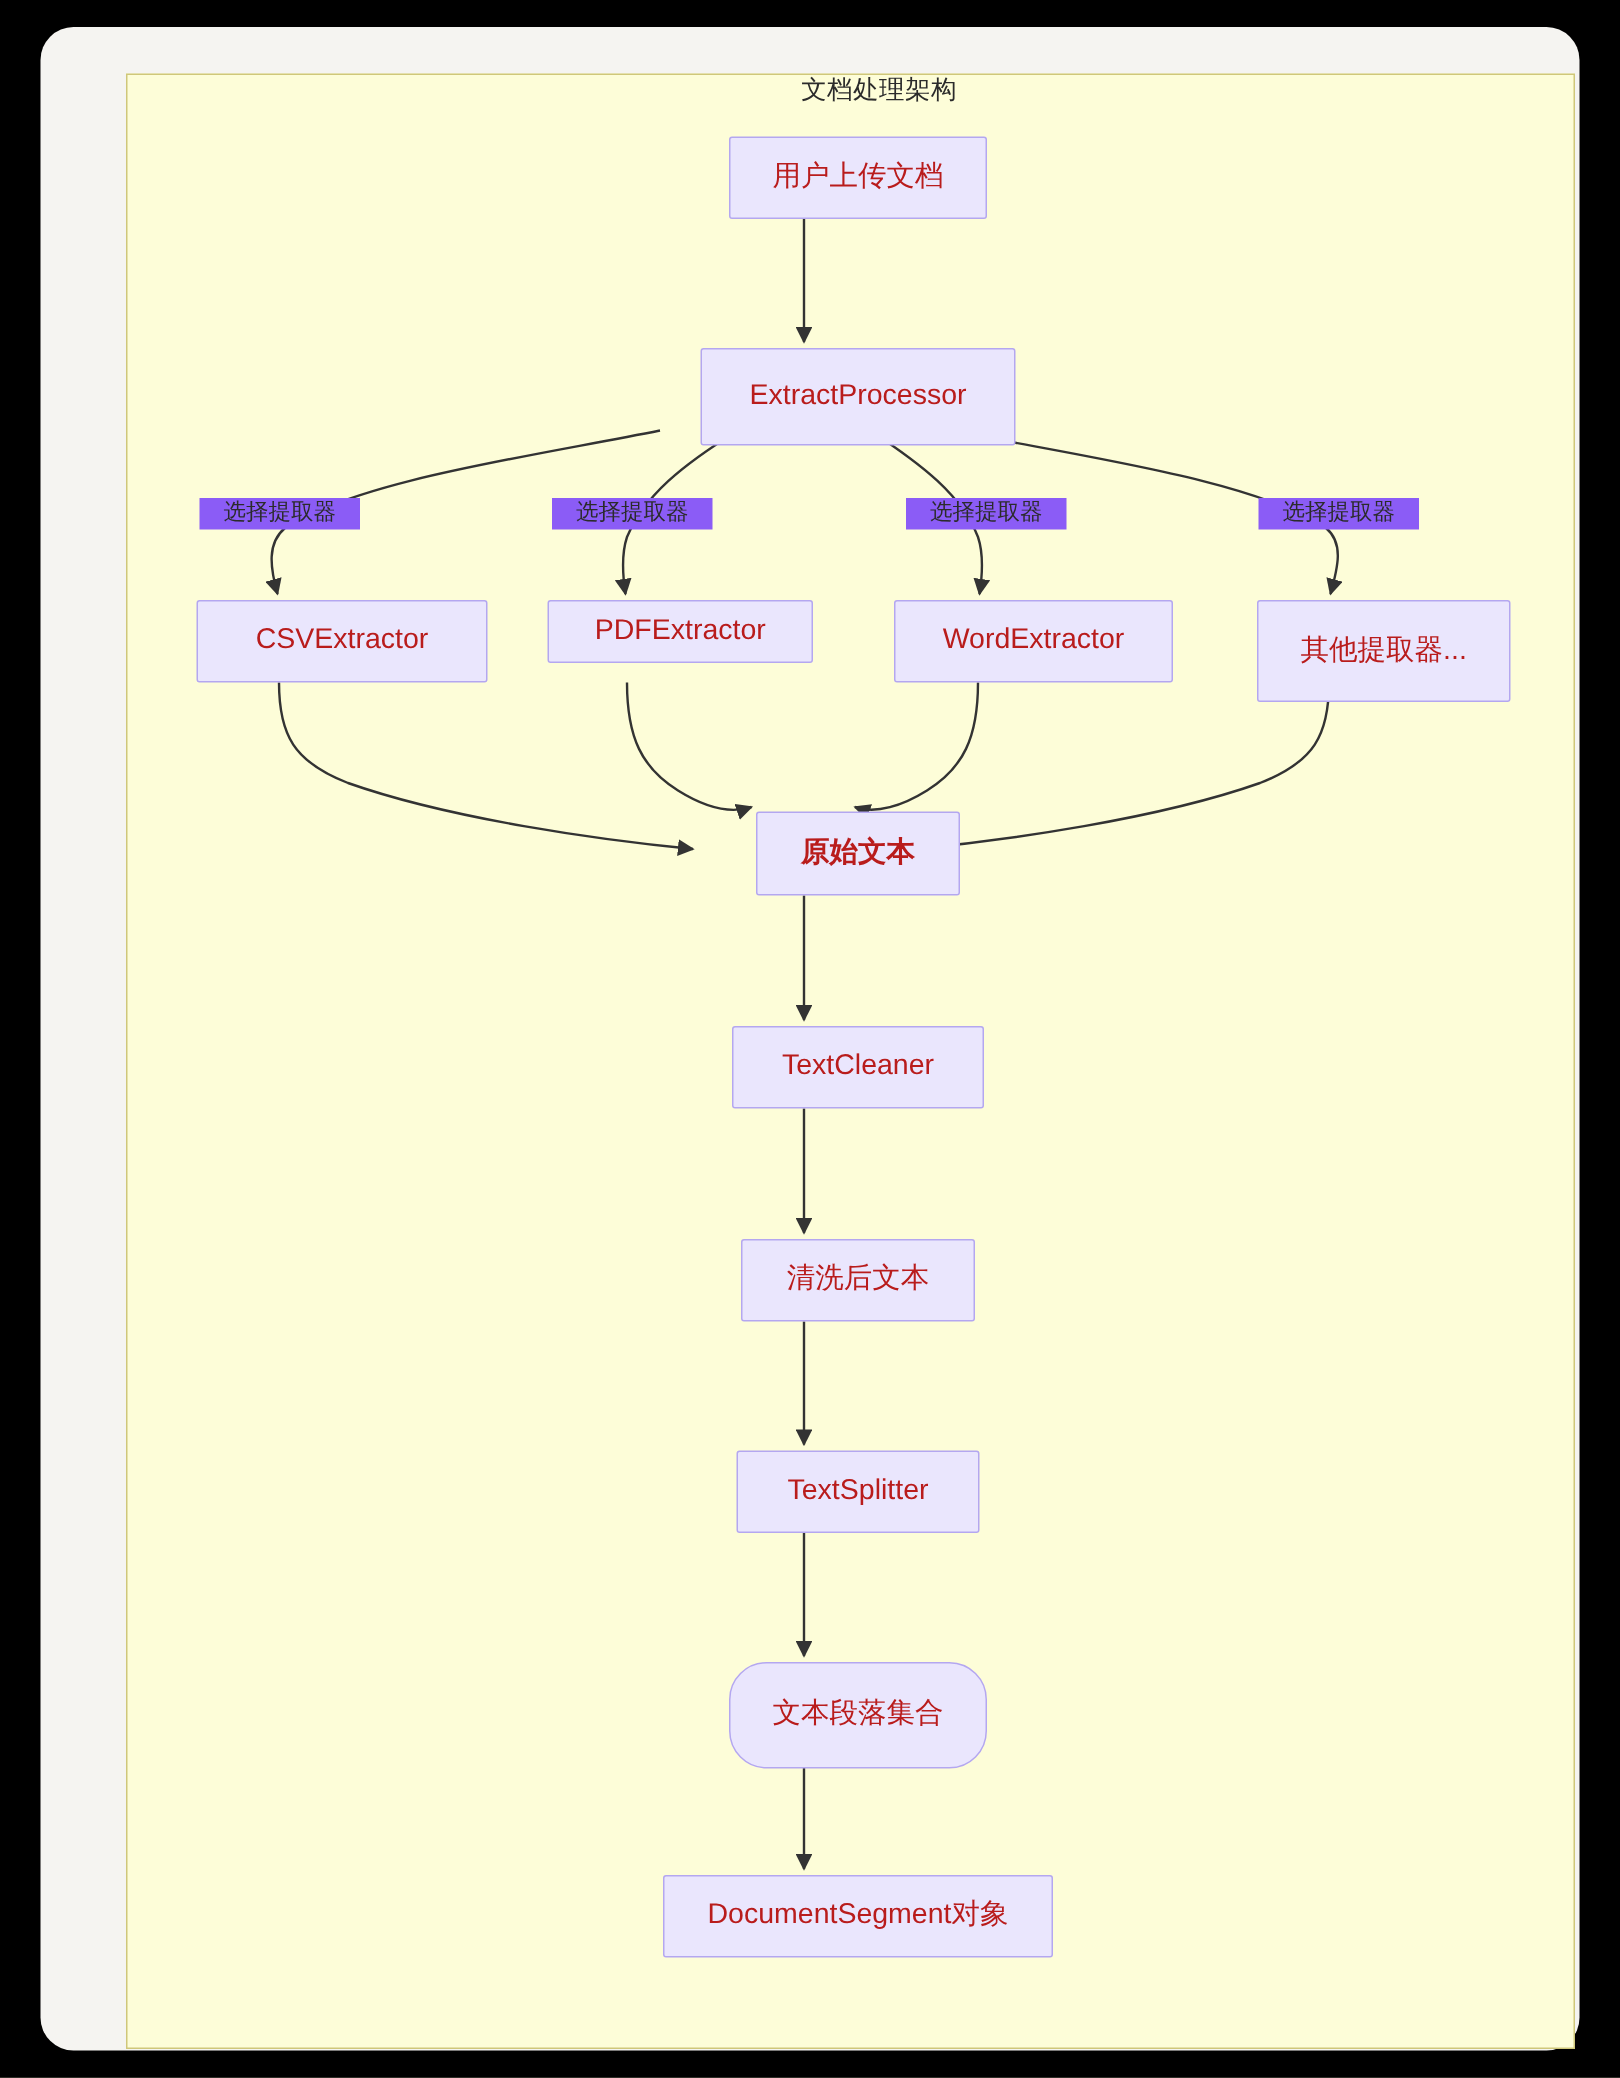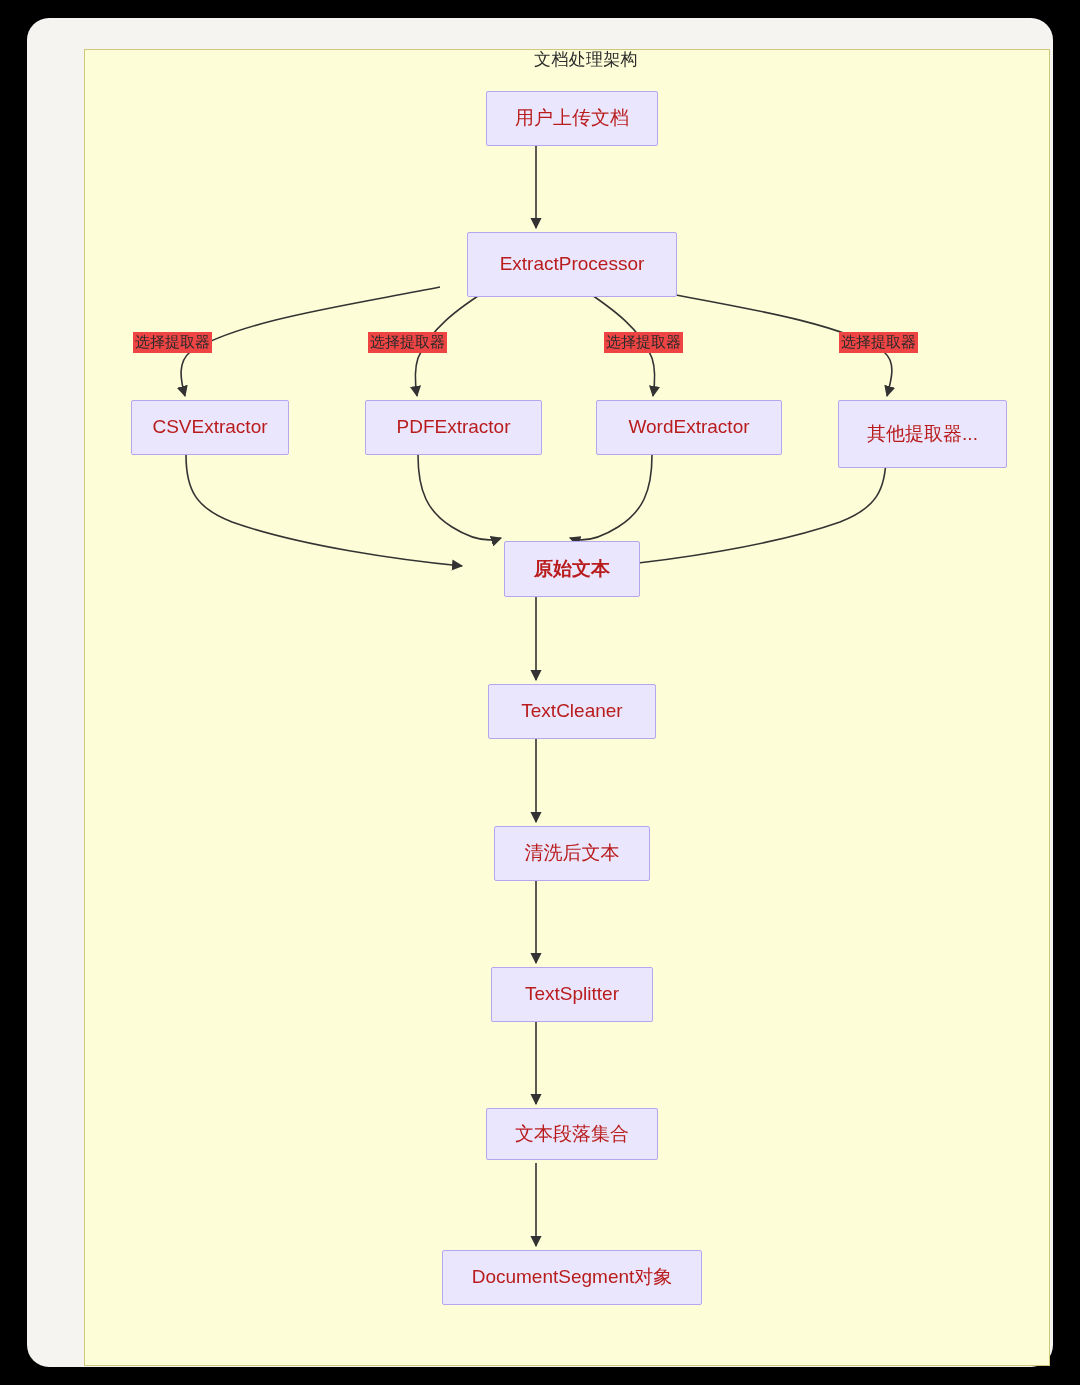--- a/index.html
+++ b/index.html
@@ -81,25 +81,25 @@
     font-size: 19px;
     line-height: 1.2;
     text-align: right;
     white-space: nowrap;
     margin-left: 36px;
   }
 
   
   .edge-label {
     position: absolute;
-    background: #ef4444;
+    background: #8b5cf6;
     color: #2b2b2b;
     font-size: 15px;
     line-height: 1.25;
-    padding: 1px 2px;
+    padding: 1px 16px;
     white-space: nowrap;
   }
 </style>
 </head>
 <body>
 
 <div id="page">
 
   <div id="card">
     <div id="canvas"></div>
@@ -140,29 +140,29 @@
       <path d="M 536 881 L 536 963"></path>
 
       <path d="M 536 1022 L 536 1104"></path>
 
       <path d="M 536 1163 L 536 1246"></path>
     </g>
   </svg>
 
   <div class="node" style="left: 450px; top: 91px; width: 172px; height: 55px;">用户上传文档</div>
   <div class="node" style="left: 431px; top: 232px; width: 210px; height: 65px;">ExtractProcessor</div>
-  <div class="node" style="left: 95px; top: 400px; width: 158px; height: 55px;">CSVExtractor</div>
-  <div class="node" style="left: 329px; top: 400px; width: 177px; height: 55px;">PDFExtractor</div>
+  <div class="node" style="left: 95px; top: 400px; width: 194px; height: 55px;">CSVExtractor</div>
+  <div class="node" style="left: 329px; top: 400px; width: 177px; height: 42px;">PDFExtractor</div>
   <div class="node" style="left: 560px; top: 400px; width: 186px; height: 55px;">WordExtractor</div>
   <div class="node" style="left: 802px; top: 400px; width: 169px; height: 68px;">其他提取器...</div>
   <div class="node" style="left: 468px; top: 541px; width: 136px; height: 56px; font-weight: bold;">原始文本</div>
   <div class="node" style="left: 452px; top: 684px; width: 168px; height: 55px;">TextCleaner</div>
   <div class="node" style="left: 458px; top: 826px; width: 156px; height: 55px;">清洗后文本</div>
   <div class="node" style="left: 455px; top: 967px; width: 162px; height: 55px;">TextSplitter</div>
-  <div class="node" style="left: 450px; top: 1108px; width: 172px; height: 52px;">文本段落集合</div>
+  <div class="node" style="left: 450px; top: 1108px; width: 172px; height: 71px; border-radius: 25px;">文本段落集合</div>
   <div class="node" style="left: 406px; top: 1250px; width: 260px; height: 55px;">DocumentSegment对象</div>
 
   <div class="edge-label" style="left: 133px; top: 332px;">选择提取器</div>
   <div class="edge-label" style="left: 368px; top: 332px;">选择提取器</div>
   <div class="edge-label" style="left: 604px; top: 332px;">选择提取器</div>
   <div class="edge-label" style="left: 839px; top: 332px;">选择提取器</div>
 
 </div>
 
 </body></html>

